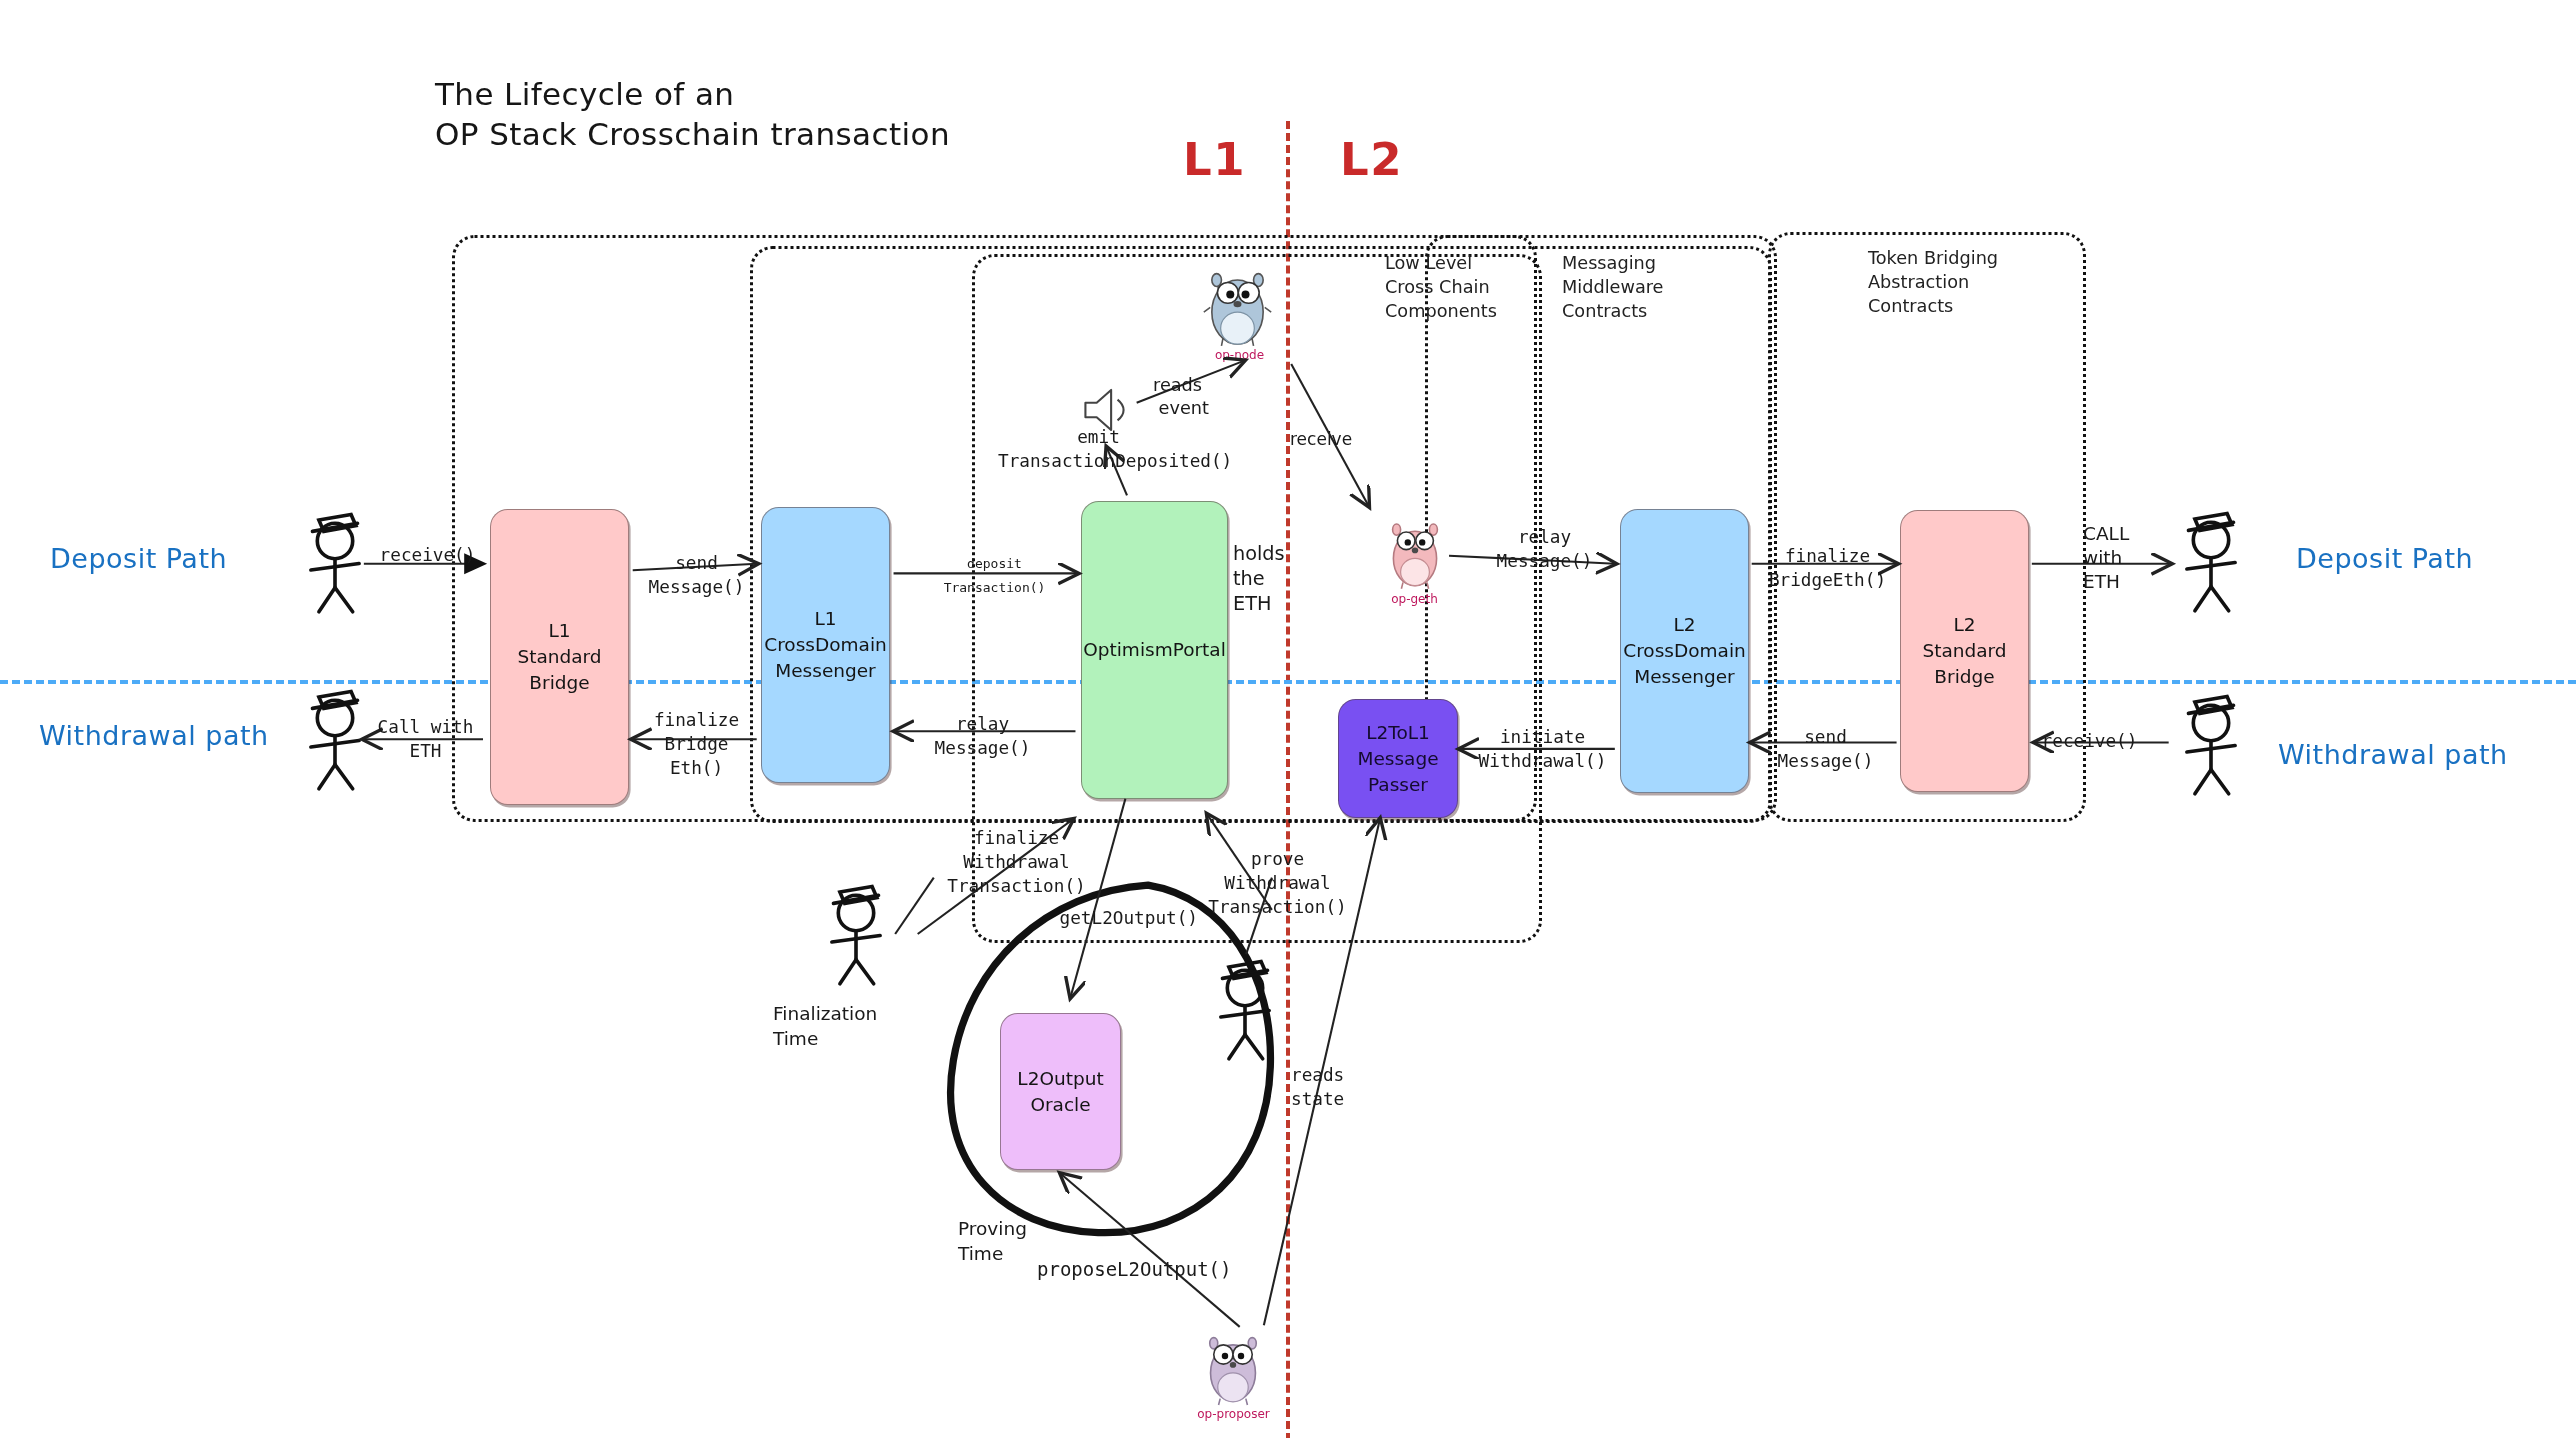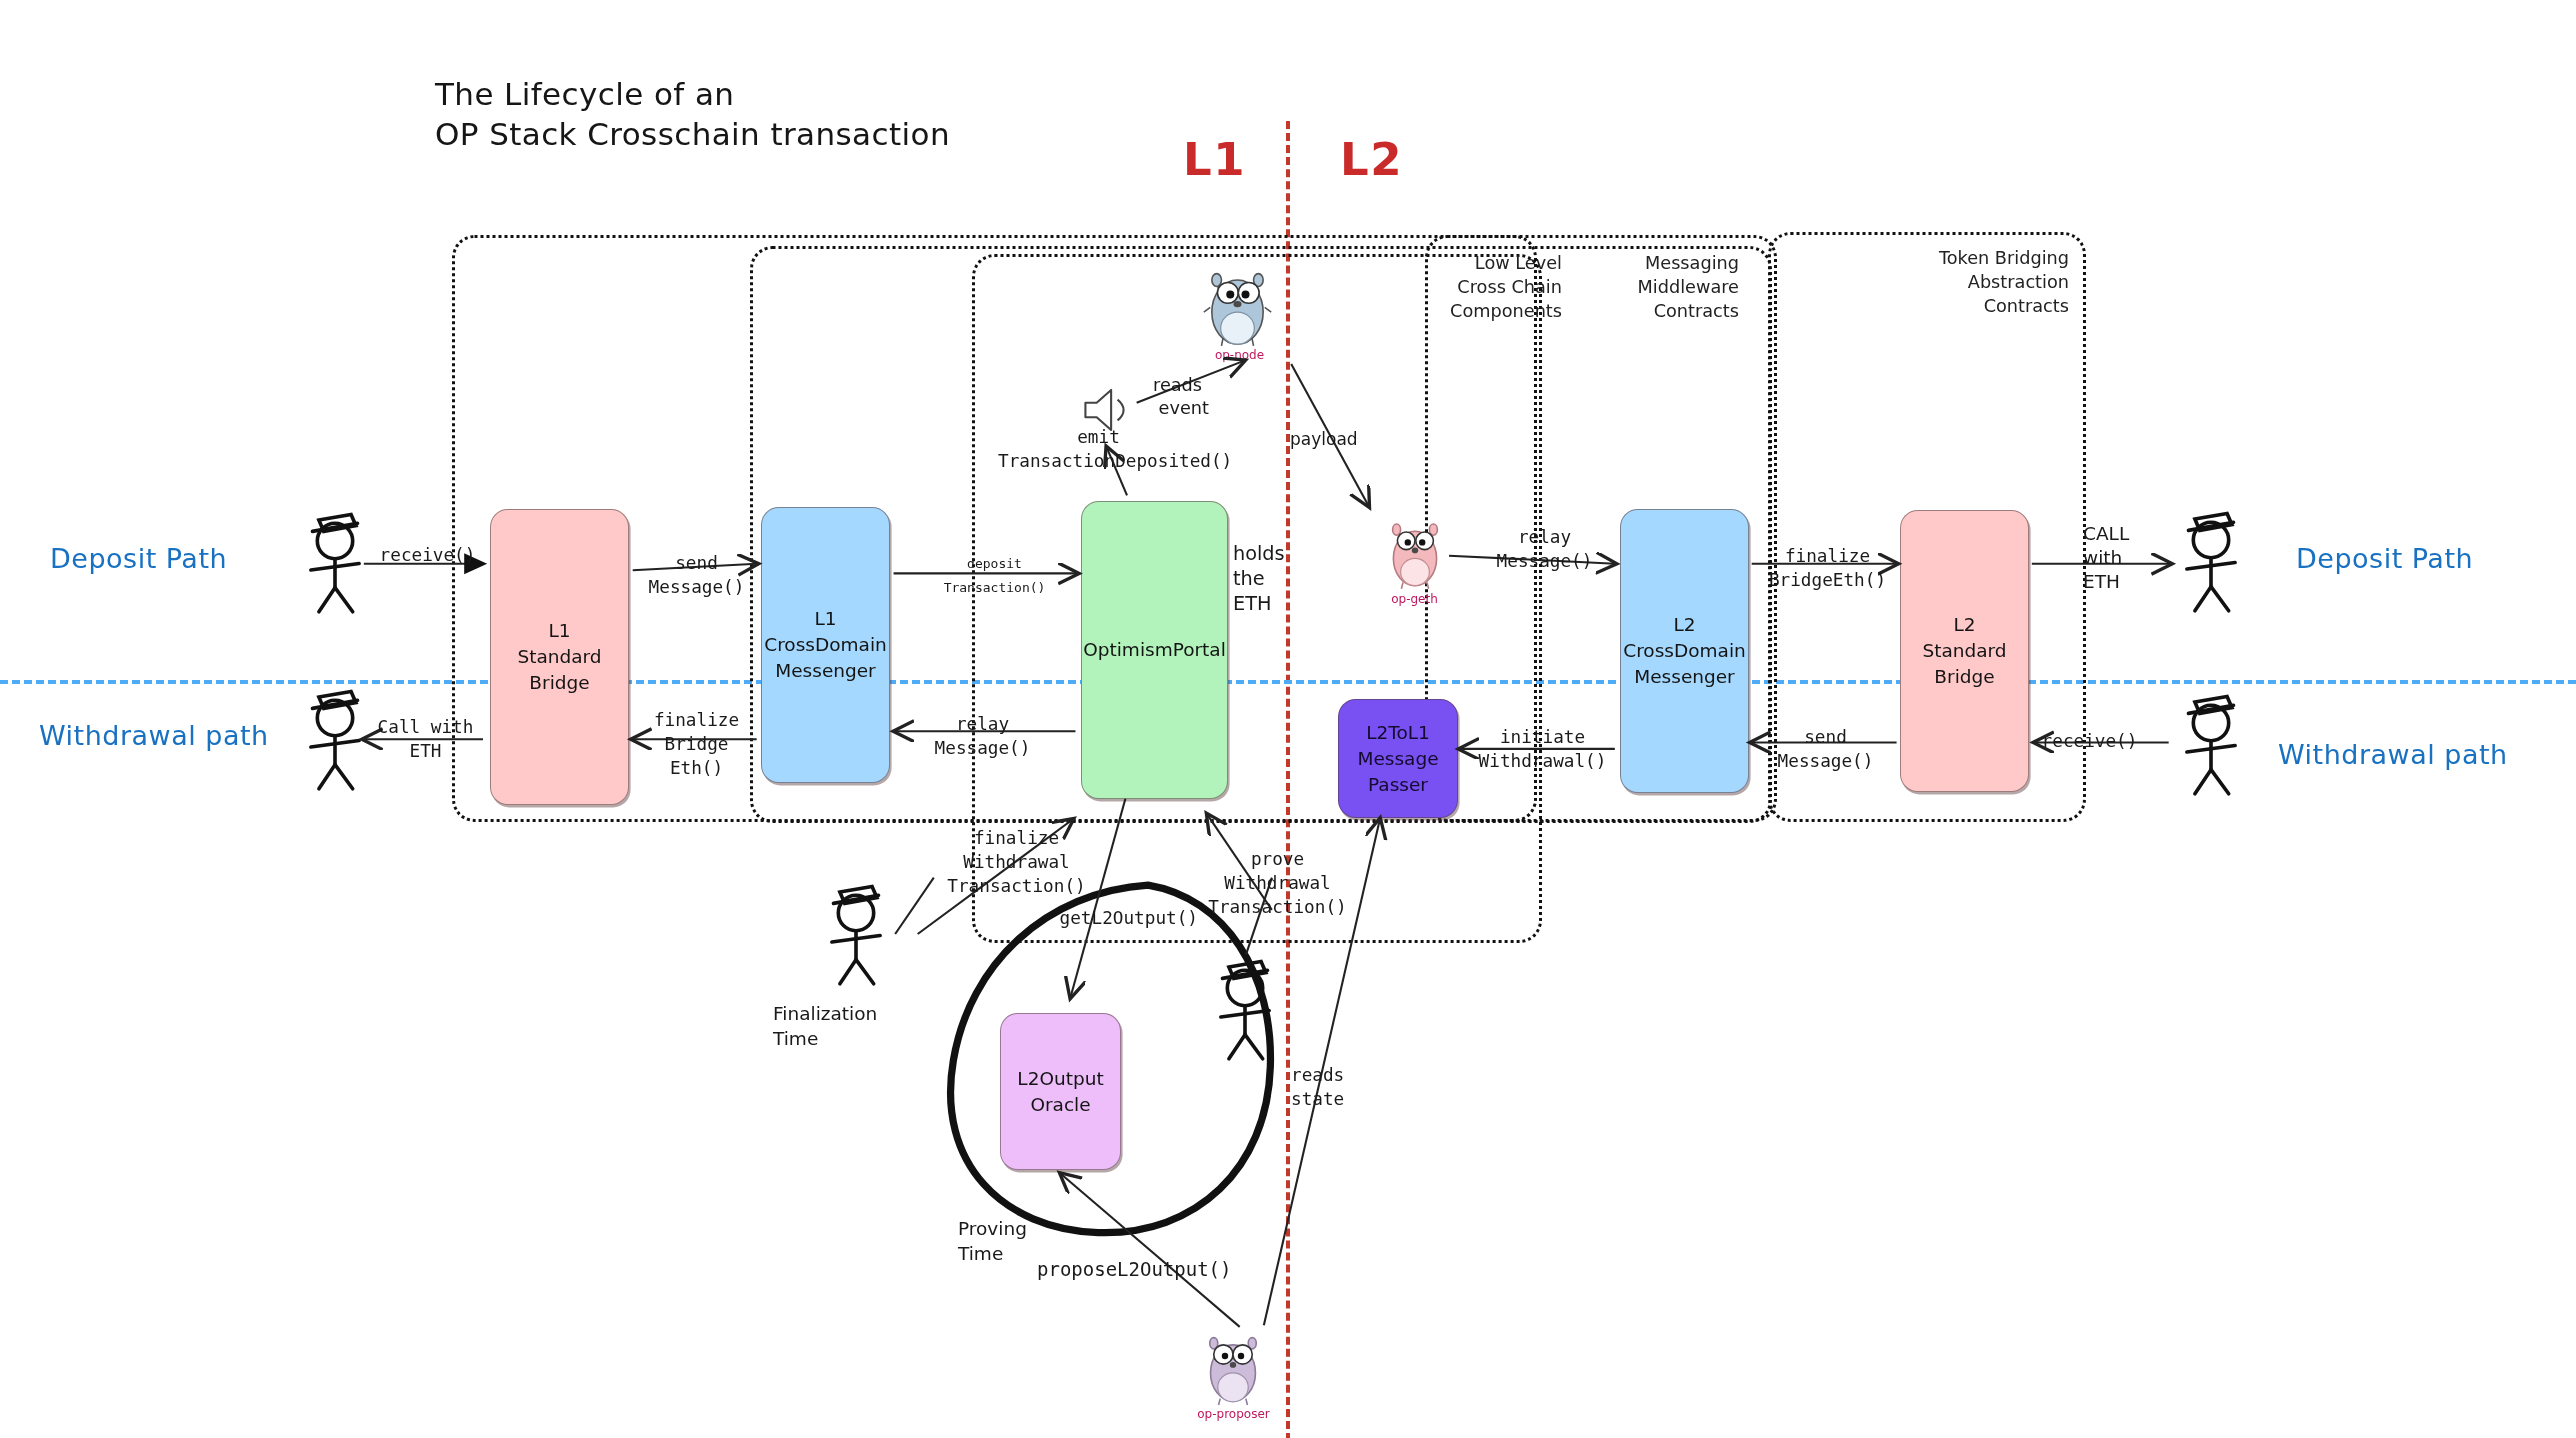--- a/index.html
+++ b/index.html
@@ -12,21 +12,21 @@
   
   .hand{font-family:"DejaVu Sans",sans-serif;font-weight:400;color:#1a1a1a;}
   .mono{font-family:"DejaVu Sans Mono",monospace;color:#1a1a1a;}
 
   .title{font-size:31px;line-height:40px;color:#161616;letter-spacing:0.4px;}
 
   .layer-label{font-size:45px;color:#c92a2a;font-weight:600;letter-spacing:1.6px;}
 
   .path-label{font-size:27px;color:#1971c2;letter-spacing:0.5px;}
 
-  .group-label{font-size:17.7px;line-height:24px;color:#222;text-align:right;}
+  .group-label{font-size:17.7px;line-height:24px;color:#222;text-align:left;}
 
   .node-label{font-size:12px;color:#be185d;text-align:center;}
 
   .edge-label{font-size:19.3px;line-height:24px;color:#1a1a1a;text-align:center;white-space:pre;}
 
   .box-label{font-size:18.5px;line-height:26px;text-align:center;color:#141414;}
 
   .side-note{font-size:19.3px;line-height:25px;color:#1a1a1a;text-align:left;white-space:pre;}
 
   .time-label{font-size:18.5px;line-height:25px;color:#1a1a1a;}
@@ -339,21 +339,21 @@
   <div class="abs mono edge-label" style="left:636px;top:551px;width:121px;font-size:17.7px;">send<br>Message()</div>
 
   <div class="abs mono edge-label" style="left:914px;top:552px;width:161px;font-size:13px;">deposit<br>Transaction()</div>
 
   <div class="abs hand side-note" style="left:1233px;top:541px;width:72px;">holds<br>the<br>ETH</div>
 
   <div class="abs mono edge-label" style="left:998px;top:425px;width:201px;font-size:17.7px;">emit<br>TransactionDeposited()</div>
 
   <div class="abs hand side-note" style="left:1153px;top:374px;width:89px;font-size:17.7px;line-height:22.5px;">reads<br> event</div>
 
-  <div class="abs hand side-note" style="left:1290px;top:427px;width:89px;font-size:17px;">payload</div>
+  <div class="abs hand side-note" style="left:1290px;top:427px;width:89px;font-size:17px;">receive</div>
 
   <div class="abs mono edge-label" style="left:1480px;top:525px;width:129px;font-size:17.7px;">relay<br>Message()</div>
 
   <div class="abs mono edge-label" style="left:1755px;top:544px;width:145px;font-size:17.7px;">finalize<br>BridgeEth()</div>
 
   <div class="abs hand side-note" style="left:2083px;top:522px;width:72px;font-size:18.5px;line-height:24px;">CALL<br>with<br>ETH</div>
 
   <div class="abs mono edge-label" style="left:2029px;top:729px;width:121px;font-size:17.7px;">receive()</div>
 
   <div class="abs mono edge-label" style="left:1761px;top:725px;width:129px;font-size:17.7px;">send<br>Message()</div>

